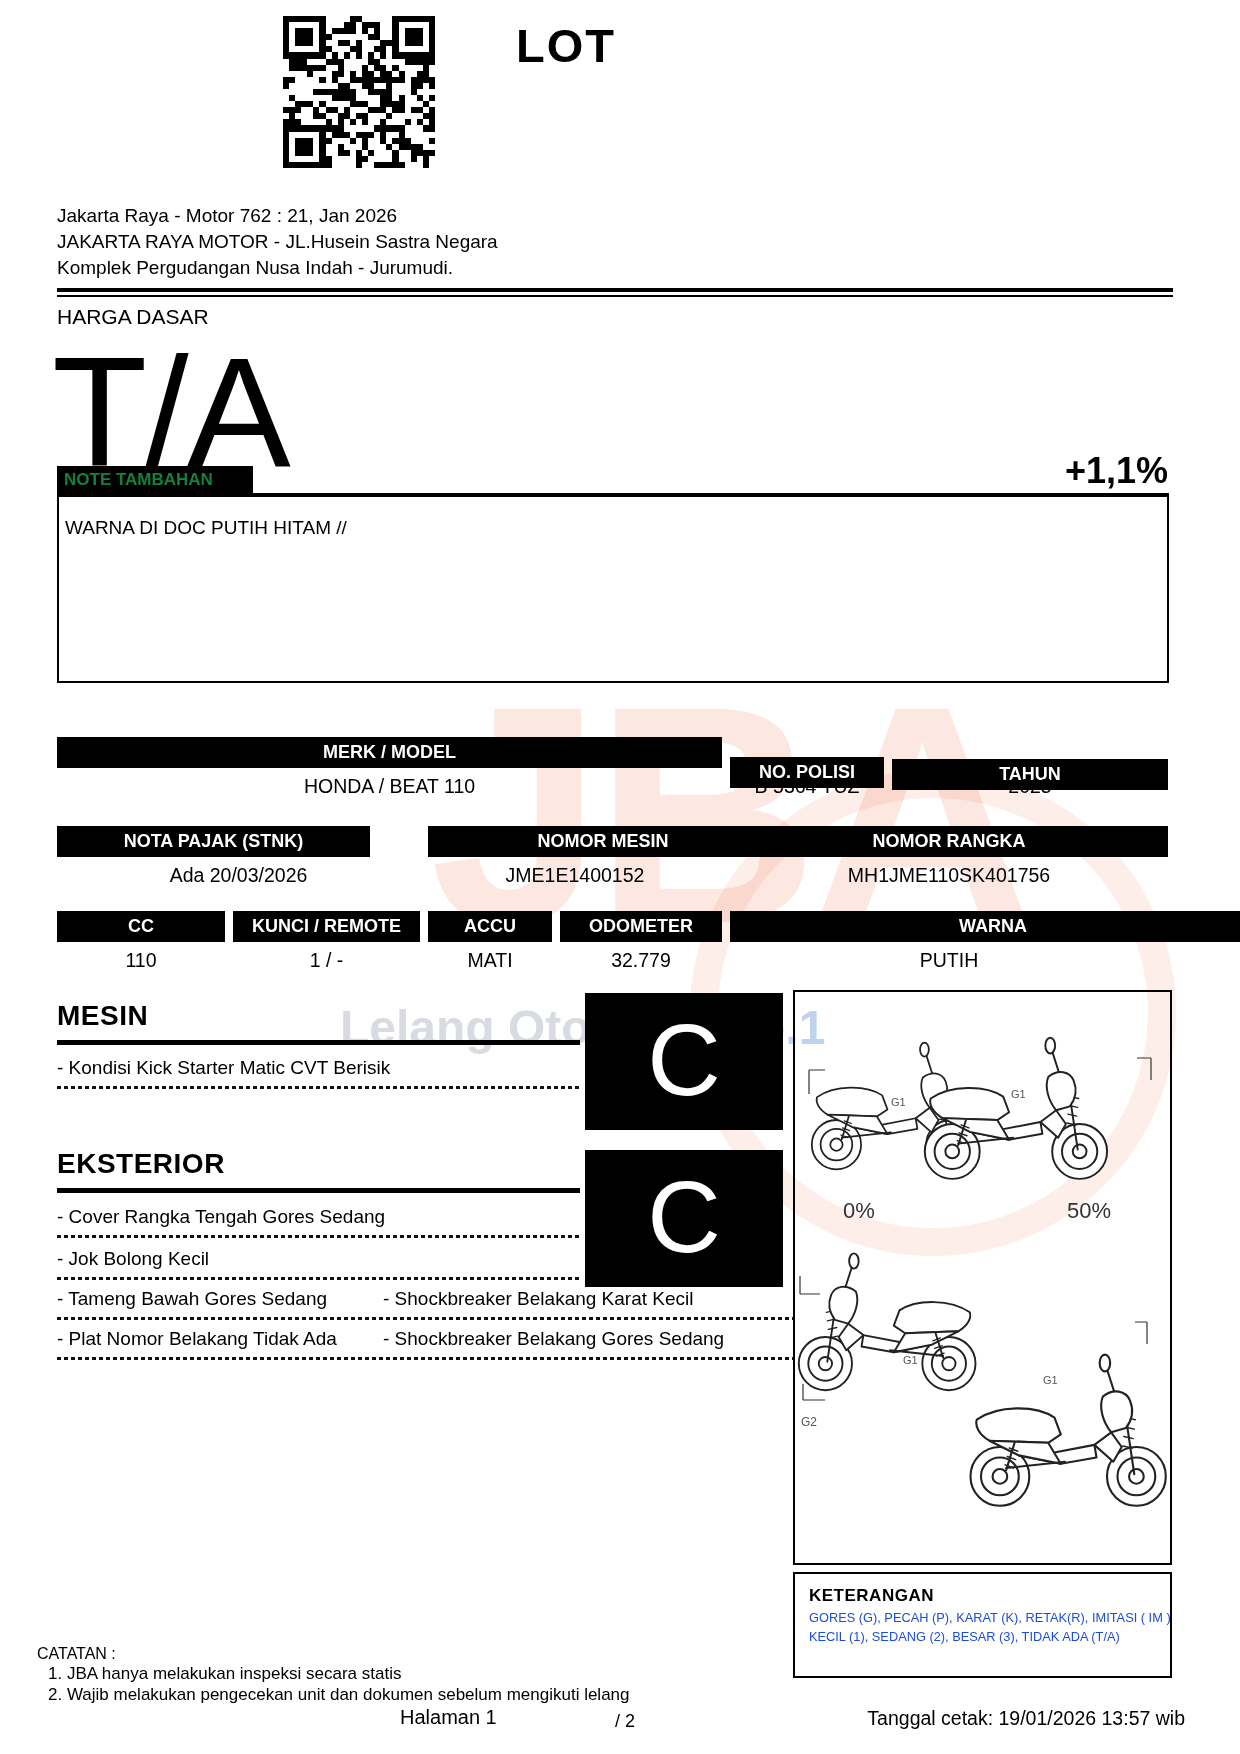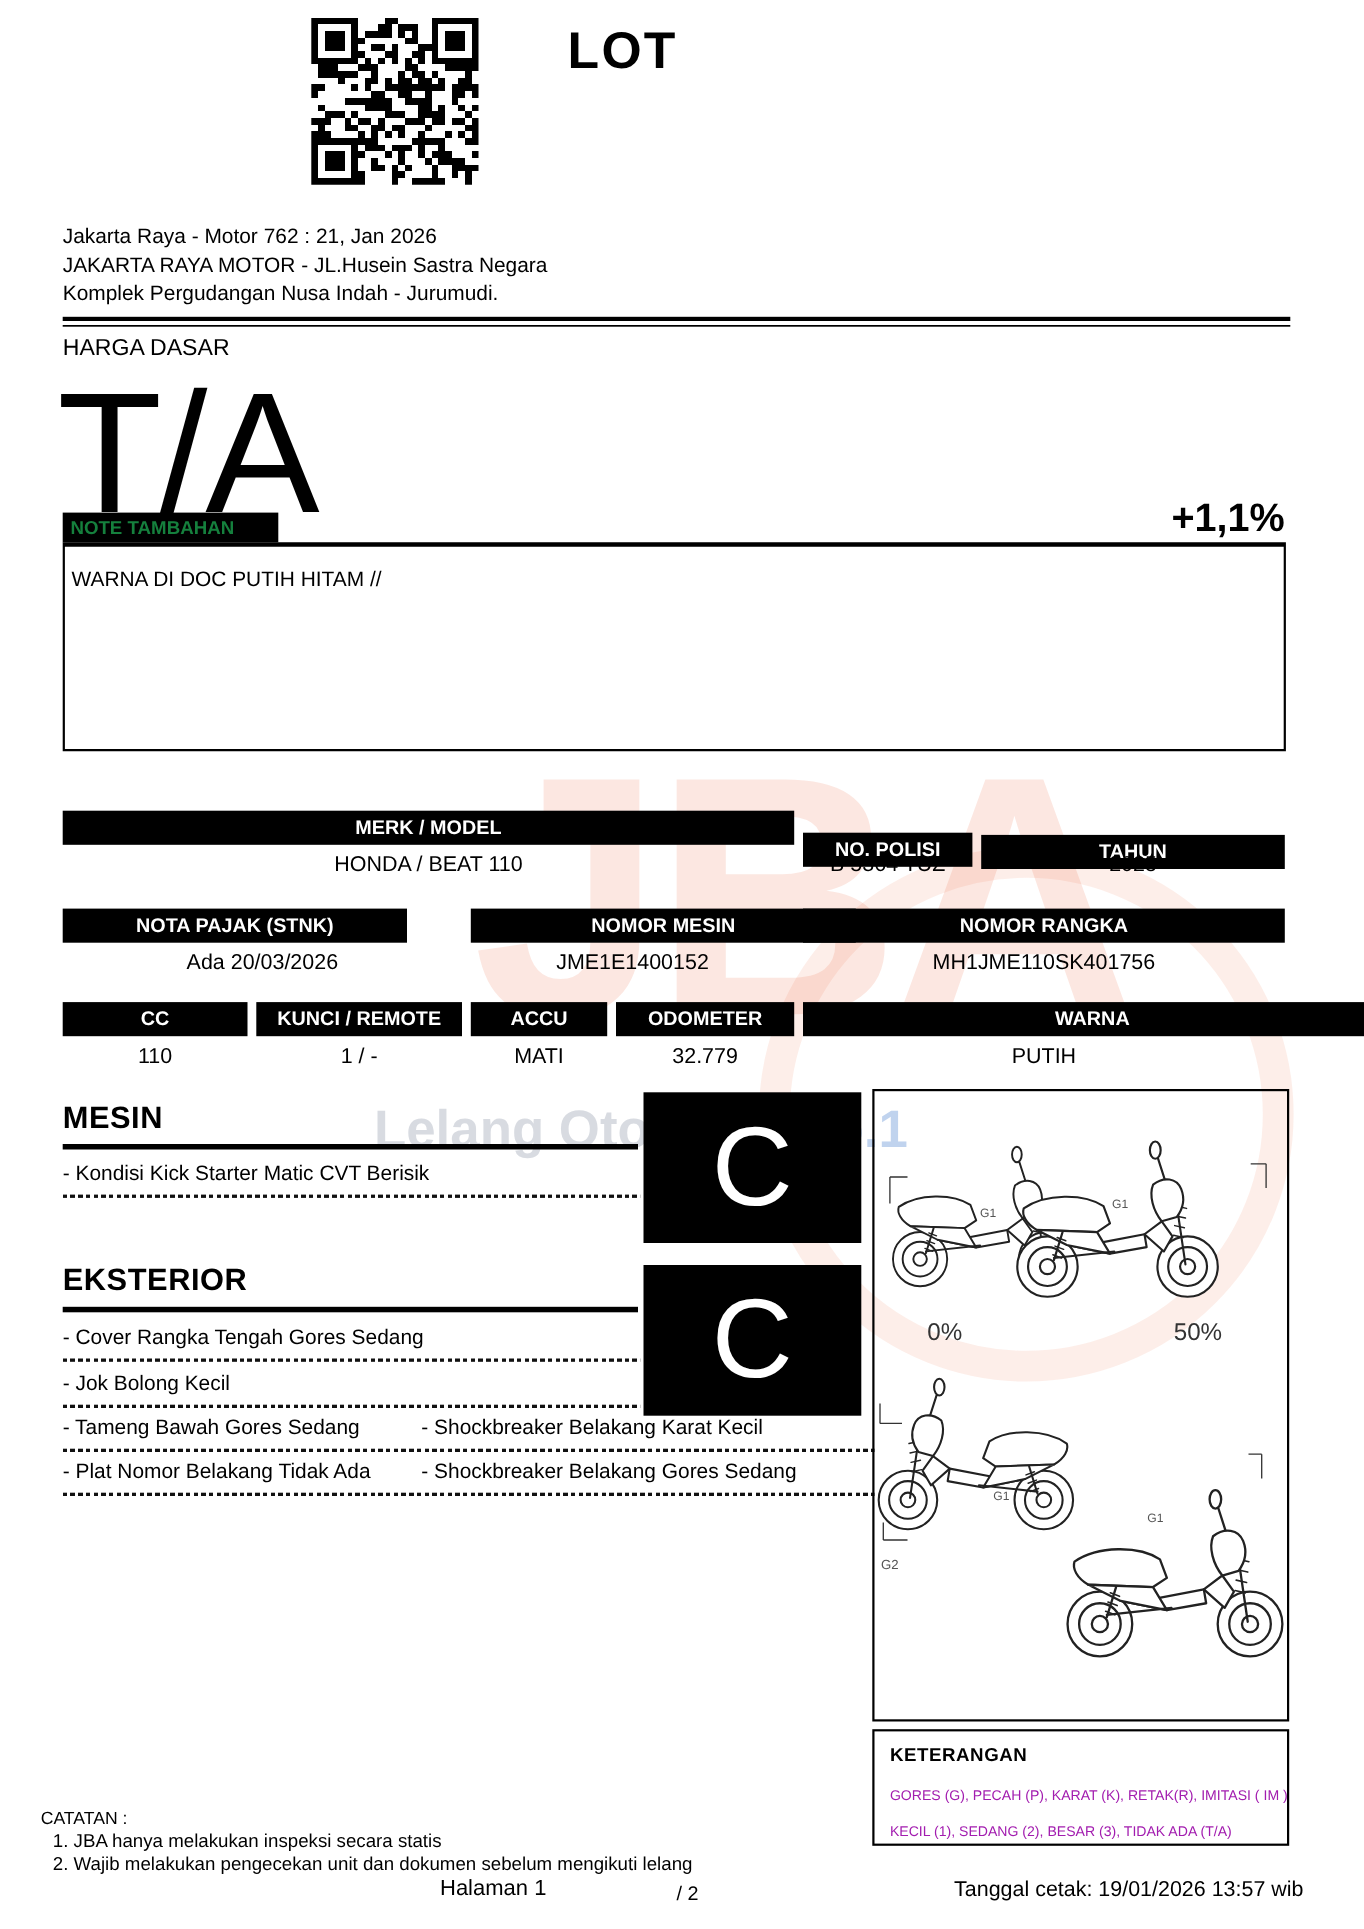--- a/index.html
+++ b/index.html
@@ -29,21 +29,21 @@
   
   .sec-title{font-size:28px;font-weight:bold;letter-spacing:.5px;}
   .thickline{height:5px;background:#000;}
   .dotline{height:3px;background-image:repeating-linear-gradient(90deg,#111 0 4px,transparent 4px 7px);}
   .item{font-size:19px;white-space:nowrap;}
   .gradebox{background:#000;color:#fff;width:198px;height:137px;text-align:center;font-size:102px;line-height:134px;}
   
   .diagram-box{width:379px;height:575px;border:2px solid #000;box-sizing:border-box;background:transparent;}
   .ket-box{width:379px;height:106px;border:2px solid #000;box-sizing:border-box;padding:12px 14px;}
   .ket-title{font-size:17px;font-weight:bold;letter-spacing:.5px;}
-  .ket-line{font-size:12.8px;color:#a21caf;margin-top:18px;white-space:nowrap;}
+  .ket-line{font-size:12.8px;color:#1d4ed8;margin-top:4px;white-space:nowrap;}
   
   .catatan-label{font-size:16px;}
   .catatan-item{font-size:17px;white-space:nowrap;}
   .page-num{font-size:20px;}
   .page-of{font-size:18px;}
   .printed{font-size:19.5px;text-align:right;}
   svg text{font-family:"Liberation Sans",sans-serif;}
 </style>
 </head>
 <body>

